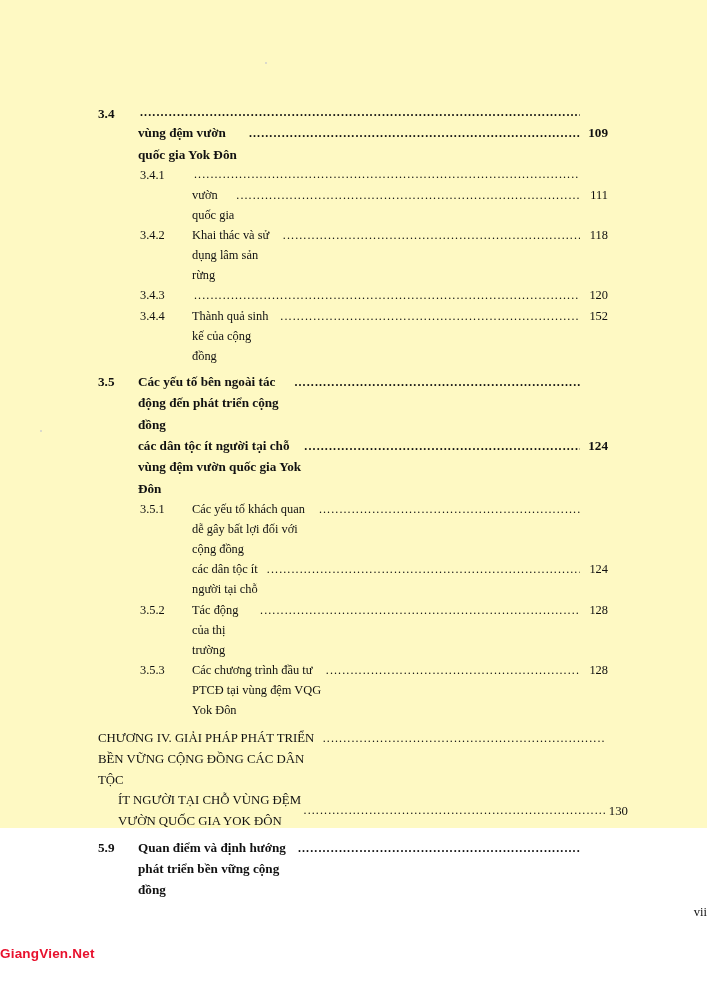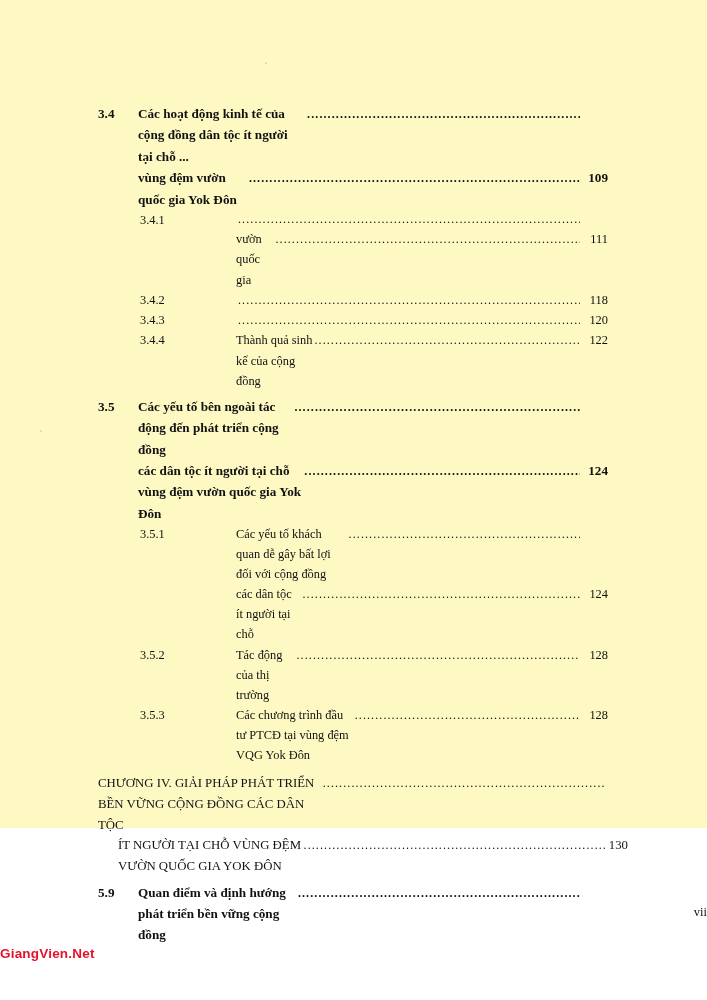--- a/index.html
+++ b/index.html
@@ -75,33 +75,32 @@
     font-size: 13.2px;
     margin-top: 5px;
   }
   .lvl1 .num { width: 40px; }
   .lvl1 .pg { min-width: 26px; }
 
   
   .lvl2 {
     font-size: 12.4px;
     margin-left: 42px;
-    gap: 44px;
   }
   .lvl2 .num { width: 52px; }
   .lvl2 .pg { min-width: 26px; }
 
   
   .chapter {
     font-size: 12.8px;
     margin-top: 8px;
     margin-bottom: 4px;
   }
   .chapter .body { width: 100%; }
-  .chapter .indent2 { padding-left: 20px; }
+  .chapter .indent2 { padding-left: 20px; align-items: center; }
 
   .bold { font-weight: bold; }
   .reg  { font-weight: normal; }
 
   .cont { 
   }
 
   .folio {
     position: absolute;
     left: 0;
@@ -136,21 +135,20 @@
 
 <div class="page">
   <div class="speck" style="left:265px; top:62px;"></div>
   <div class="speck" style="left:40px; top:430px;"></div>
 
   <div class="toc" id="toc-root">
       <div class="entry lvl1">
         <div class="num bold">3.4</div>
         <div class="body">
           <div class="line">
-            <span class="txt bold">Các hoạt động kinh tế của cộng đồng dân tộc ít người tại chỗ ...</span>
             <span class="dots">............................................................................................................................................</span>
             <span class="pg bold"></span>
           </div>
           <div class="line cont">
             <span class="txt bold">vùng đệm vườn quốc gia Yok Đôn</span>
             <span class="dots">............................................................................................................................................</span>
             <span class="pg bold">109</span>
           </div>
         </div>
       </div>
@@ -165,41 +163,42 @@
             <span class="txt reg">vườn quốc gia</span>
             <span class="dots">............................................................................................................................................</span>
             <span class="pg reg">111</span>
           </div>
         </div>
       </div>
       <div class="entry lvl2">
         <div class="num reg">3.4.2</div>
         <div class="body">
           <div class="line">
+            <span class="txt reg">Khai thác và sử dụng lâm sản rừng</span>
             <span class="dots">............................................................................................................................................</span>
             <span class="pg reg">118</span>
           </div>
         </div>
       </div>
       <div class="entry lvl2">
         <div class="num reg">3.4.3</div>
         <div class="body">
           <div class="line">
             <span class="dots">............................................................................................................................................</span>
             <span class="pg reg">120</span>
           </div>
         </div>
       </div>
       <div class="entry lvl2">
         <div class="num reg">3.4.4</div>
         <div class="body">
           <div class="line">
             <span class="txt reg">Thành quả sinh kế của cộng đồng</span>
             <span class="dots">............................................................................................................................................</span>
-            <span class="pg reg">122</span>
+            <span class="pg reg">152</span>
           </div>
         </div>
       </div>
       <div class="entry lvl1">
         <div class="num bold">3.5</div>
         <div class="body">
           <div class="line">
             <span class="txt bold">Các yếu tố bên ngoài tác động đến phát triển cộng đồng</span>
             <span class="dots">............................................................................................................................................</span>
             <span class="pg bold"></span>

